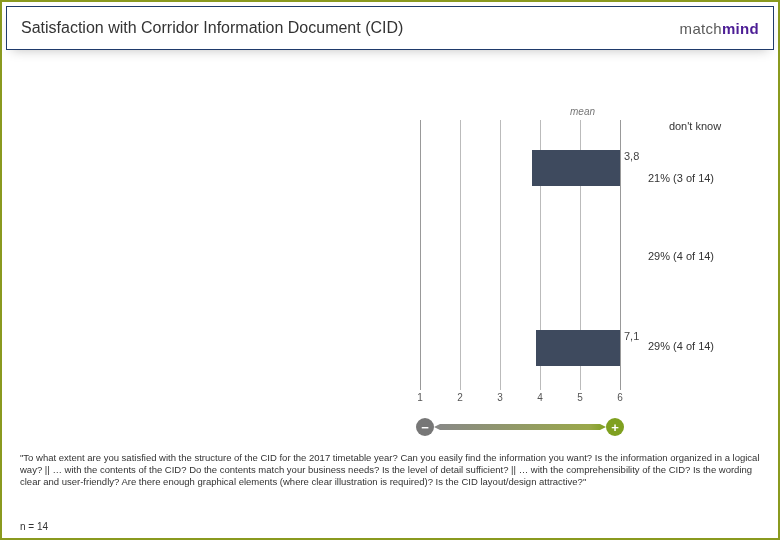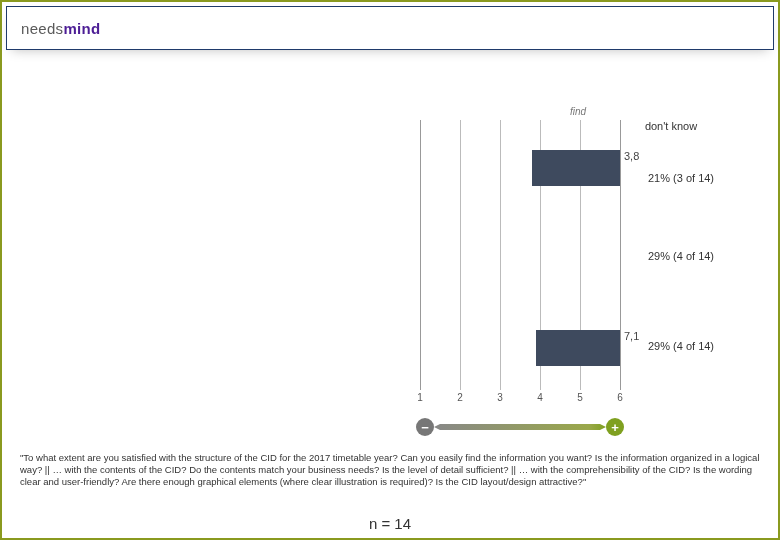--- a/index.html
+++ b/index.html
@@ -45,21 +45,21 @@
   .chart-area {
     position: absolute;
     top: 120px;
     left: 420px;
     width: 200px;
     height: 300px;
   }
   .dk-header {
     position: absolute;
     top: 120px;
-    left: 616px;
+    left: 640px;
     width: 110px;
     font-size: 11px;
     color: #333;
     text-align: center;
   }
   .grid-line {
     position: absolute;
     top: 0;
     height: 270px;
     width: 1px;
@@ -147,41 +147,42 @@
     font-size: 9.5px;
     line-height: 1.25;
     color: #333;
   }
   .footer {
     position: absolute;
     bottom: 8px;
     left: 20px;
     right: 20px;
     display: flex;
-    justify-content: center;
-    font-size: 15px;
+    justify-content: space-between;
+    font-size: 10px;
     color: #333;
     gap: 40px;
   }
 </style>
 </head>
 <body>
 
 <div class="outer-border"></div>
 
 <div class="header">
+  <div class="title">Satisfaction with Corridor Information Document (CID)</div>
   <div class="logo">
-    <span>needs</span><span class="bold">mind</span>
+    <span>match</span><span class="bold">mind</span>
   </div>
 </div>
 
 <div class="dk-header">don't know</div>
 
 <div class="chart-area">
-  <div class="mean-label" style="left:150px">find</div>
+  <div class="mean-label" style="left:150px">mean</div>
 
   <div class="grid-line major" style="left:0px"></div>
   <div class="grid-line" style="left:40px"></div>
   <div class="grid-line" style="left:80px"></div>
   <div class="grid-line" style="left:120px"></div>
   <div class="grid-line" style="left:160px"></div>
   <div class="grid-line major" style="left:200px"></div>
 
   <div class="tick-label" style="left:0px">1</div>
   <div class="tick-label" style="left:40px">2</div>

